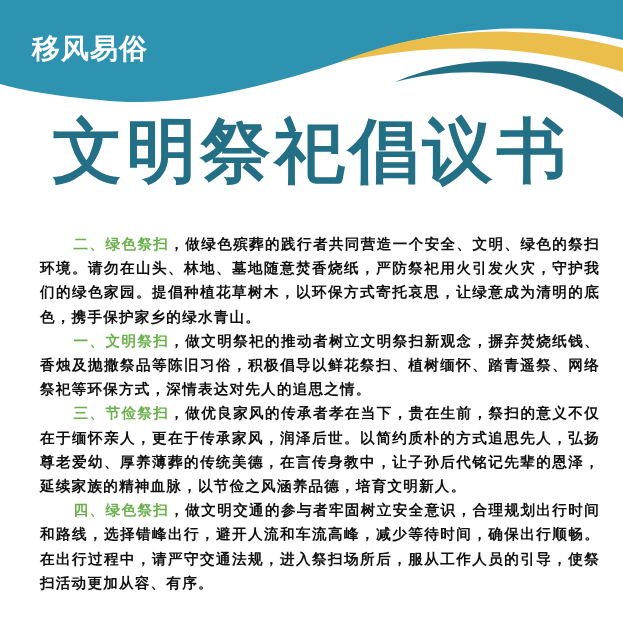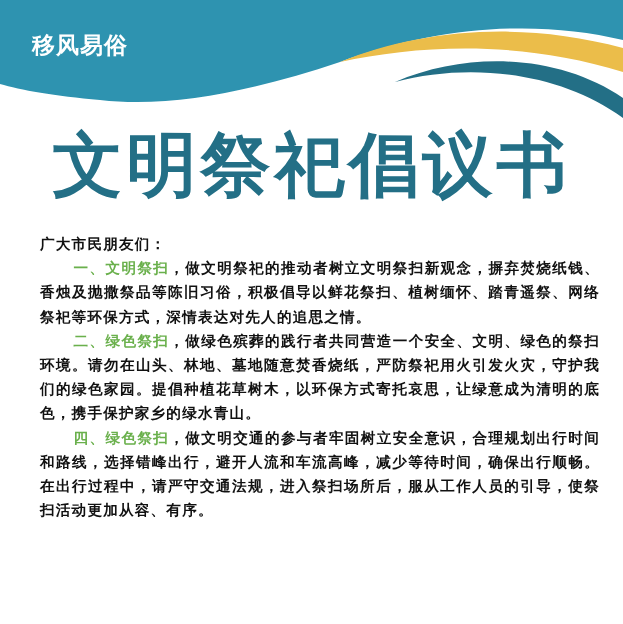--- a/index.html
+++ b/index.html
@@ -1,38 +1,38 @@
 <!DOCTYPE html>
 <html><head>
 <meta charset="utf-8">
 <style>
   * { margin:0; padding:0; box-sizing:border-box; }
   html, body { width:623px; height:624px; overflow:hidden; background:#ffffff; }
   body { position:relative; font-family:"DejaVu Sans", sans-serif; }
   .banner { position:absolute; left:0; top:0; width:623px; height:130px; }
   .banner svg { display:block; }
-  .tagline { position:absolute; left:32px; top:30px; color:#ffffff; font-size:23px; font-weight:bold; letter-spacing:1px; font-family:"DejaVu Sans", sans-serif; }
-  .title { position:absolute; left:0; width:623px; top:120px; text-align:center; color:#236f86; font-size:70px; font-weight:bold; letter-spacing:4px; font-family:"DejaVu Sans", sans-serif; line-height:90px; }
+  .tagline { position:absolute; left:32px; top:30px; color:#ffffff; font-size:28px; font-weight:bold; letter-spacing:1px; font-family:"DejaVu Sans", sans-serif; }
+  .title { position:absolute; left:0; width:623px; top:106px; text-align:center; color:#236f86; font-size:70px; font-weight:bold; letter-spacing:4px; font-family:"DejaVu Sans", sans-serif; line-height:90px; }
   .body-text { position:absolute; left:40px; top:232px; width:560px; font-family:"DejaVu Serif", serif; font-size:14.6px; line-height:24.2px; color:#111; font-weight:bold; letter-spacing:1.2px; }
   .body-text p { text-align:justify; }
   .indent { text-indent:2.3em; }
   .green { color:#6ab04c; }
 </style>
 </head>
 <body>
 
 <div class="banner">
   <svg width="623" height="130" viewBox="0 0 623 130">
     <path d="M0,0 L623,0 L623,40 C540,20 440,25 340,62 C250,92 170,108 100,100 C55,96 20,90 0,84 Z" fill="#2e93b0"></path>
     <path d="M340,62 C420,30 520,20 623,48 L623,72 C520,40 420,45 340,62 Z" fill="#ebbd4a"></path>
     <path d="M395,82 C470,50 560,55 623,98 L623,118 C560,72 470,62 395,82 Z" fill="#236f86"></path>
   </svg>
   <div class="tagline">移风易俗</div>
 </div>
 
 <div class="title">文明祭祀倡议书</div>
 
 <div class="body-text">
-  <p>广大市民朋友们：</p>
+  <p class="indent"><span class="green">二、绿色祭扫</span><span>，做绿色殡葬的践行者共同营造一个安全、文明、绿色的祭扫环境。请勿在山头、林地、墓地随意焚香烧纸，严防祭祀用火引发火灾，守护我们的绿色家园。提倡种植花草树木，以环保方式寄托哀思，让绿意成为清明的底色，携手保护家乡的绿水青山。</span></p>
   <p class="indent"><span class="green">一、文明祭扫</span><span>，做文明祭祀的推动者树立文明祭扫新观念，摒弃焚烧纸钱、香烛及抛撒祭品等陈旧习俗，积极倡导以鲜花祭扫、植树缅怀、踏青遥祭、网络祭祀等环保方式，深情表达对先人的追思之情。</span></p>
-  <p class="indent"><span class="green">二、绿色祭扫</span><span>，做绿色殡葬的践行者共同营造一个安全、文明、绿色的祭扫环境。请勿在山头、林地、墓地随意焚香烧纸，严防祭祀用火引发火灾，守护我们的绿色家园。提倡种植花草树木，以环保方式寄托哀思，让绿意成为清明的底色，携手保护家乡的绿水青山。</span></p>
+  <p class="indent"><span class="green">三、节俭祭扫</span><span>，做优良家风的传承者孝在当下，贵在生前，祭扫的意义不仅在于缅怀亲人，更在于传承家风，润泽后世。以简约质朴的方式追思先人，弘扬尊老爱幼、厚养薄葬的传统美德，在言传身教中，让子孙后代铭记先辈的恩泽，延续家族的精神血脉，以节俭之风涵养品德，培育文明新人。</span></p>
   <p class="indent"><span class="green">四、绿色祭扫</span><span>，做文明交通的参与者牢固树立安全意识，合理规划出行时间和路线，选择错峰出行，避开人流和车流高峰，减少等待时间，确保出行顺畅。在出行过程中，请严守交通法规，进入祭扫场所后，服从工作人员的引导，使祭扫活动更加从容、有序。</span></p>
 </div>
 
 </body></html>

